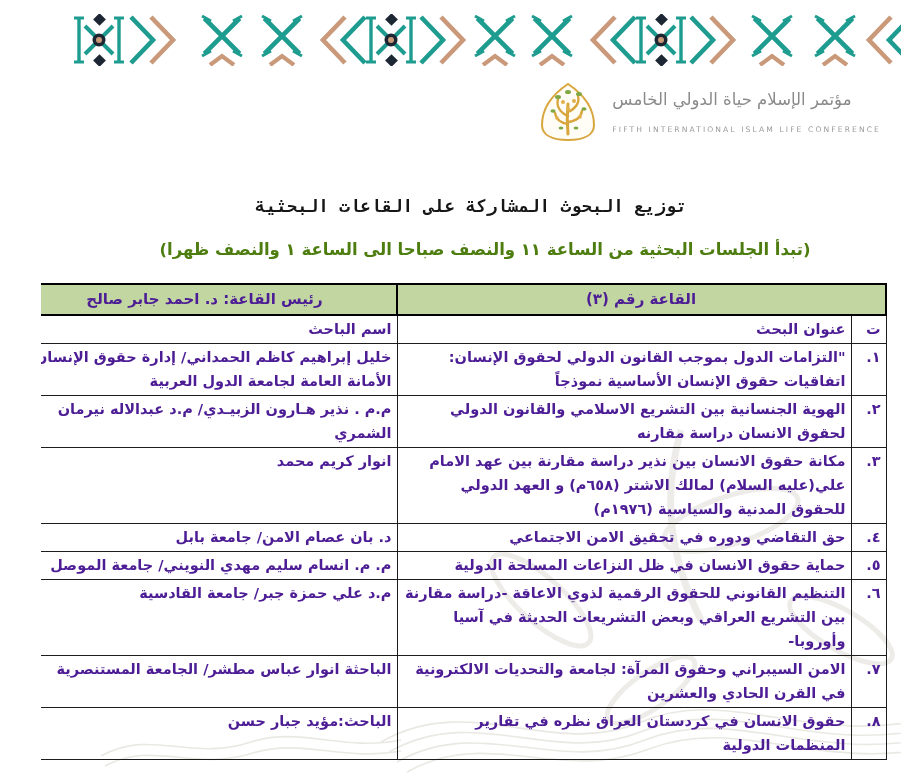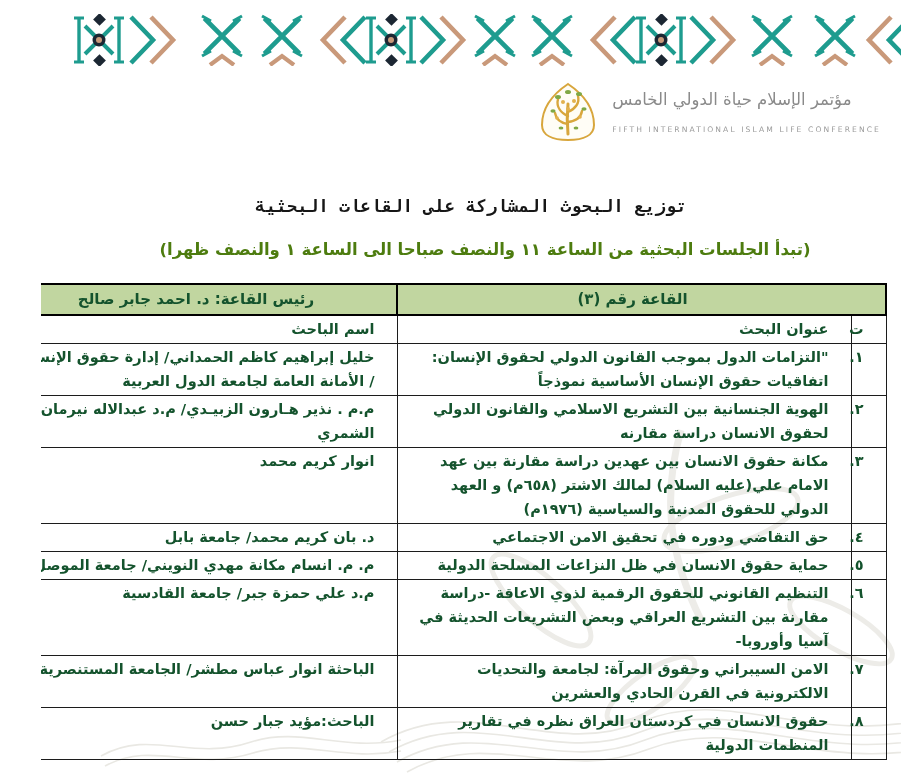--- a/index.html
+++ b/index.html
@@ -90,23 +90,23 @@
     width: 873px;
     border-collapse: collapse;
     table-layout: fixed;
     z-index: 1;
     background: transparent;
   }
   table.schedule td {
     border: 1px solid #1c1c1c;
     font-size: 14.5px;
     font-weight: bold;
-    color: #14532d;
+    color: #4c1d95;
     line-height: 24px;
-    padding: 1px 22px 2px 4px;
+    padding: 1px 5px 2px 4px;
     vertical-align: top;
     text-align: start;
     background: transparent;
   }
   tr.hrow1 td {
     background: #c1d6a0;
     border: 2px solid #000000;
     text-align: center;
     height: 30px;
     font-size: 15px;
@@ -244,32 +244,32 @@
         <td>"التزامات الدول بموجب القانون الدولي لحقوق الإنسان: اتفاقيات حقوق الإنسان الأساسية نموذجاً</td>
         <td>خليل إبراهيم كاظم الحمداني/ إدارة حقوق الإنسان / الأمانة العامة لجامعة الدول العربية</td>
       </tr>
       <tr>
         <td class="c-num">٢.</td>
         <td>الهوية الجنسانية بين التشريع الاسلامي والقانون الدولي لحقوق الانسان دراسة مقارنه</td>
         <td>م.م . نذير هـارون الزبيـدي/ م.د عبدالاله نيرمان الشمري</td>
       </tr>
       <tr>
         <td class="c-num">٣.</td>
-        <td>مكانة حقوق الانسان بين عهدين دراسة مقارنة بين عهد الامام علي(عليه السلام) لمالك الاشتر (٦٥٨م) و العهد الدولي للحقوق المدنية والسياسية (١٩٧٦م)</td>
+        <td>مكانة حقوق الانسان بين نذير دراسة مقارنة بين عهد الامام علي(عليه السلام) لمالك الاشتر (٦٥٨م) و العهد الدولي للحقوق المدنية والسياسية (١٩٧٦م)</td>
         <td>انوار كريم محمد</td>
       </tr>
       <tr>
         <td class="c-num">٤.</td>
         <td>حق التقاضي ودوره في تحقيق الامن الاجتماعي</td>
-        <td>د. بان كريم محمد/ جامعة بابل</td>
+        <td>د. بان عصام الامن/ جامعة بابل</td>
       </tr>
       <tr>
         <td class="c-num">٥.</td>
         <td>حماية حقوق الانسان في ظل النزاعات المسلحة الدولية</td>
-        <td>م. م. انسام مكانة مهدي النويني/ جامعة الموصل</td>
+        <td>م. م. انسام سليم مهدي النويني/ جامعة الموصل</td>
       </tr>
       <tr>
         <td class="c-num">٦.</td>
         <td>التنظيم القانوني للحقوق الرقمية لذوي الاعاقة -دراسة مقارنة بين التشريع العراقي وبعض التشريعات الحديثة في آسيا وأوروبا-</td>
         <td>م.د علي حمزة جبر/ جامعة القادسية</td>
       </tr>
       <tr>
         <td class="c-num">٧.</td>
         <td>الامن السيبراني وحقوق المرآة: لجامعة والتحديات الالكترونية في القرن الحادي والعشرين</td>
         <td>الباحثة انوار عباس مطشر/ الجامعة المستنصرية</td>

